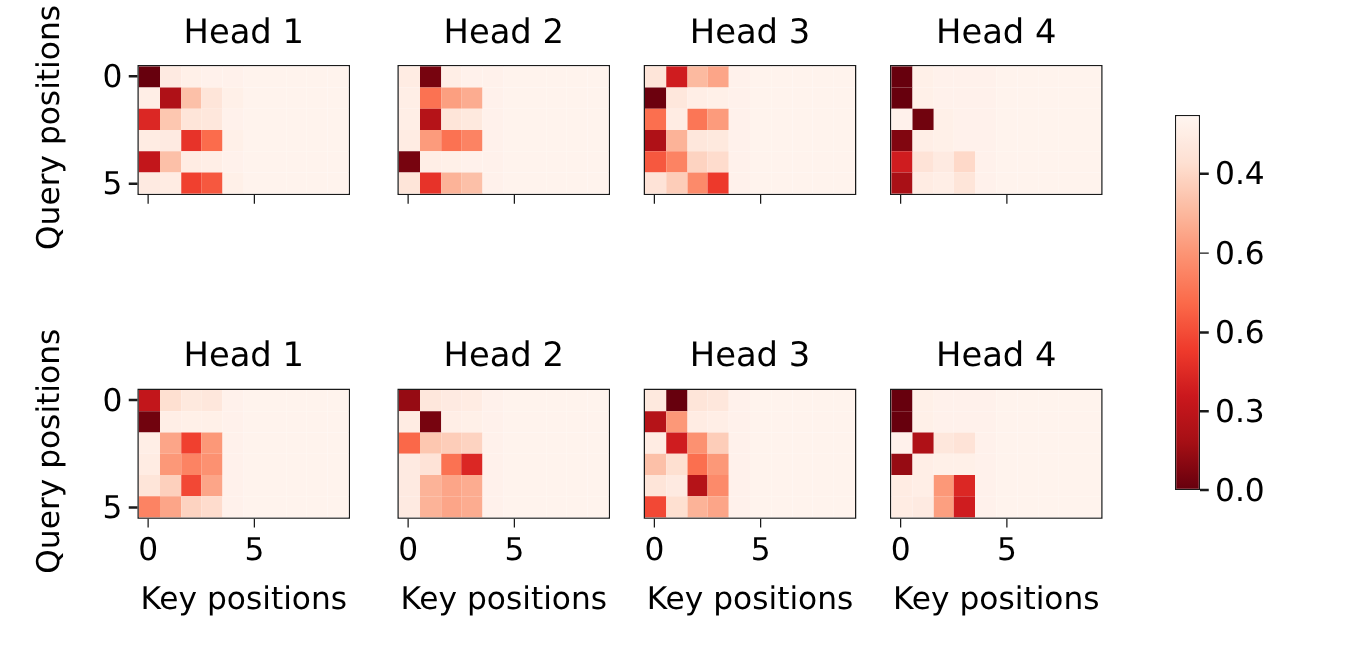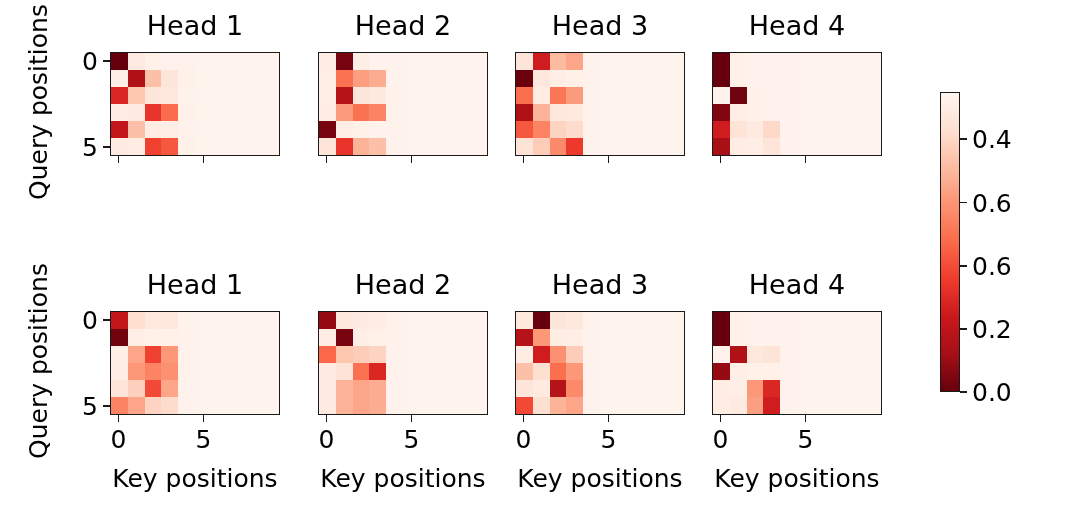--- a/index.html
+++ b/index.html
@@ -603,20 +603,20 @@
     <div class="ticklabel-x" style="left: 720.5px; top: 427px;">0</div>
     <div class="tick-x" style="left: 804.6px; top: 415px;"></div>
     <div class="ticklabel-x" style="left: 805.5px; top: 427px;">5</div>
     <div class="xlabel" style="left: 712px; width: 170px; top: 466px;">Key positions</div>
     <div id="cbar-box" style="left: 940px; top: 92px; width: 20px; height: 300px;">
       <div id="cbar-grad" style="background: linear-gradient(to top, rgb(103, 0, 13) 0%, rgb(115, 3, 15) 2.5%, rgb(128, 6, 16) 5%, rgb(140, 9, 18) 7.5%, rgb(153, 12, 19) 10%, rgb(165, 15, 21) 12.5%, rgb(173, 17, 23) 15%, rgb(180, 19, 24) 17.5%, rgb(188, 20, 26) 20%, rgb(195, 22, 27) 22.5%, rgb(203, 24, 29) 25%, rgb(210, 31, 32) 27.5%, rgb(217, 38, 35) 30%, rgb(225, 45, 38) 32.5%, rgb(232, 52, 41) 35%, rgb(239, 59, 44) 37.5%, rgb(241, 68, 50) 40%, rgb(244, 78, 56) 42.5%, rgb(246, 87, 62) 45%, rgb(249, 97, 68) 47.5%, rgb(251, 106, 74) 50%, rgb(251, 114, 82) 52.5%, rgb(251, 122, 90) 55%, rgb(252, 130, 98) 57.5%, rgb(252, 138, 106) 60%, rgb(252, 146, 114) 62.5%, rgb(252, 154, 123) 65%, rgb(252, 162, 133) 67.5%, rgb(252, 171, 142) 70%, rgb(252, 179, 152) 72.5%, rgb(252, 187, 161) 75%, rgb(252, 194, 171) 77.5%, rgb(253, 202, 181) 80%, rgb(253, 209, 190) 82.5%, rgb(254, 217, 200) 85%, rgb(254, 224, 210) 87.5%, rgb(254, 228, 216) 90%, rgb(254, 232, 222) 92.5%, rgb(255, 237, 228) 95%, rgb(255, 241, 234) 97.5%, rgb(255, 245, 240) 100%);"></div>
     </div>
     <div class="cb-tick" style="left: 960px; top: 391.1px;"></div>
     <div class="cb-label" style="left: 972px; top: 392px;">0.0</div>
     <div class="cb-tick" style="left: 960px; top: 327.942px;"></div>
-    <div class="cb-label" style="left: 972px; top: 328.842px;">0.2</div>
+    <div class="cb-label" style="left: 972px; top: 328.842px;">0.3</div>
     <div class="cb-tick" style="left: 960px; top: 264.784px;"></div>
     <div class="cb-label" style="left: 972px; top: 265.684px;">0.6</div>
     <div class="cb-tick" style="left: 960px; top: 201.626px;"></div>
     <div class="cb-label" style="left: 972px; top: 202.526px;">0.6</div>
     <div class="cb-tick" style="left: 960px; top: 138.468px;"></div>
     <div class="cb-label" style="left: 972px; top: 139.368px;">0.4</div>
   </div>
 
 </body></html>

